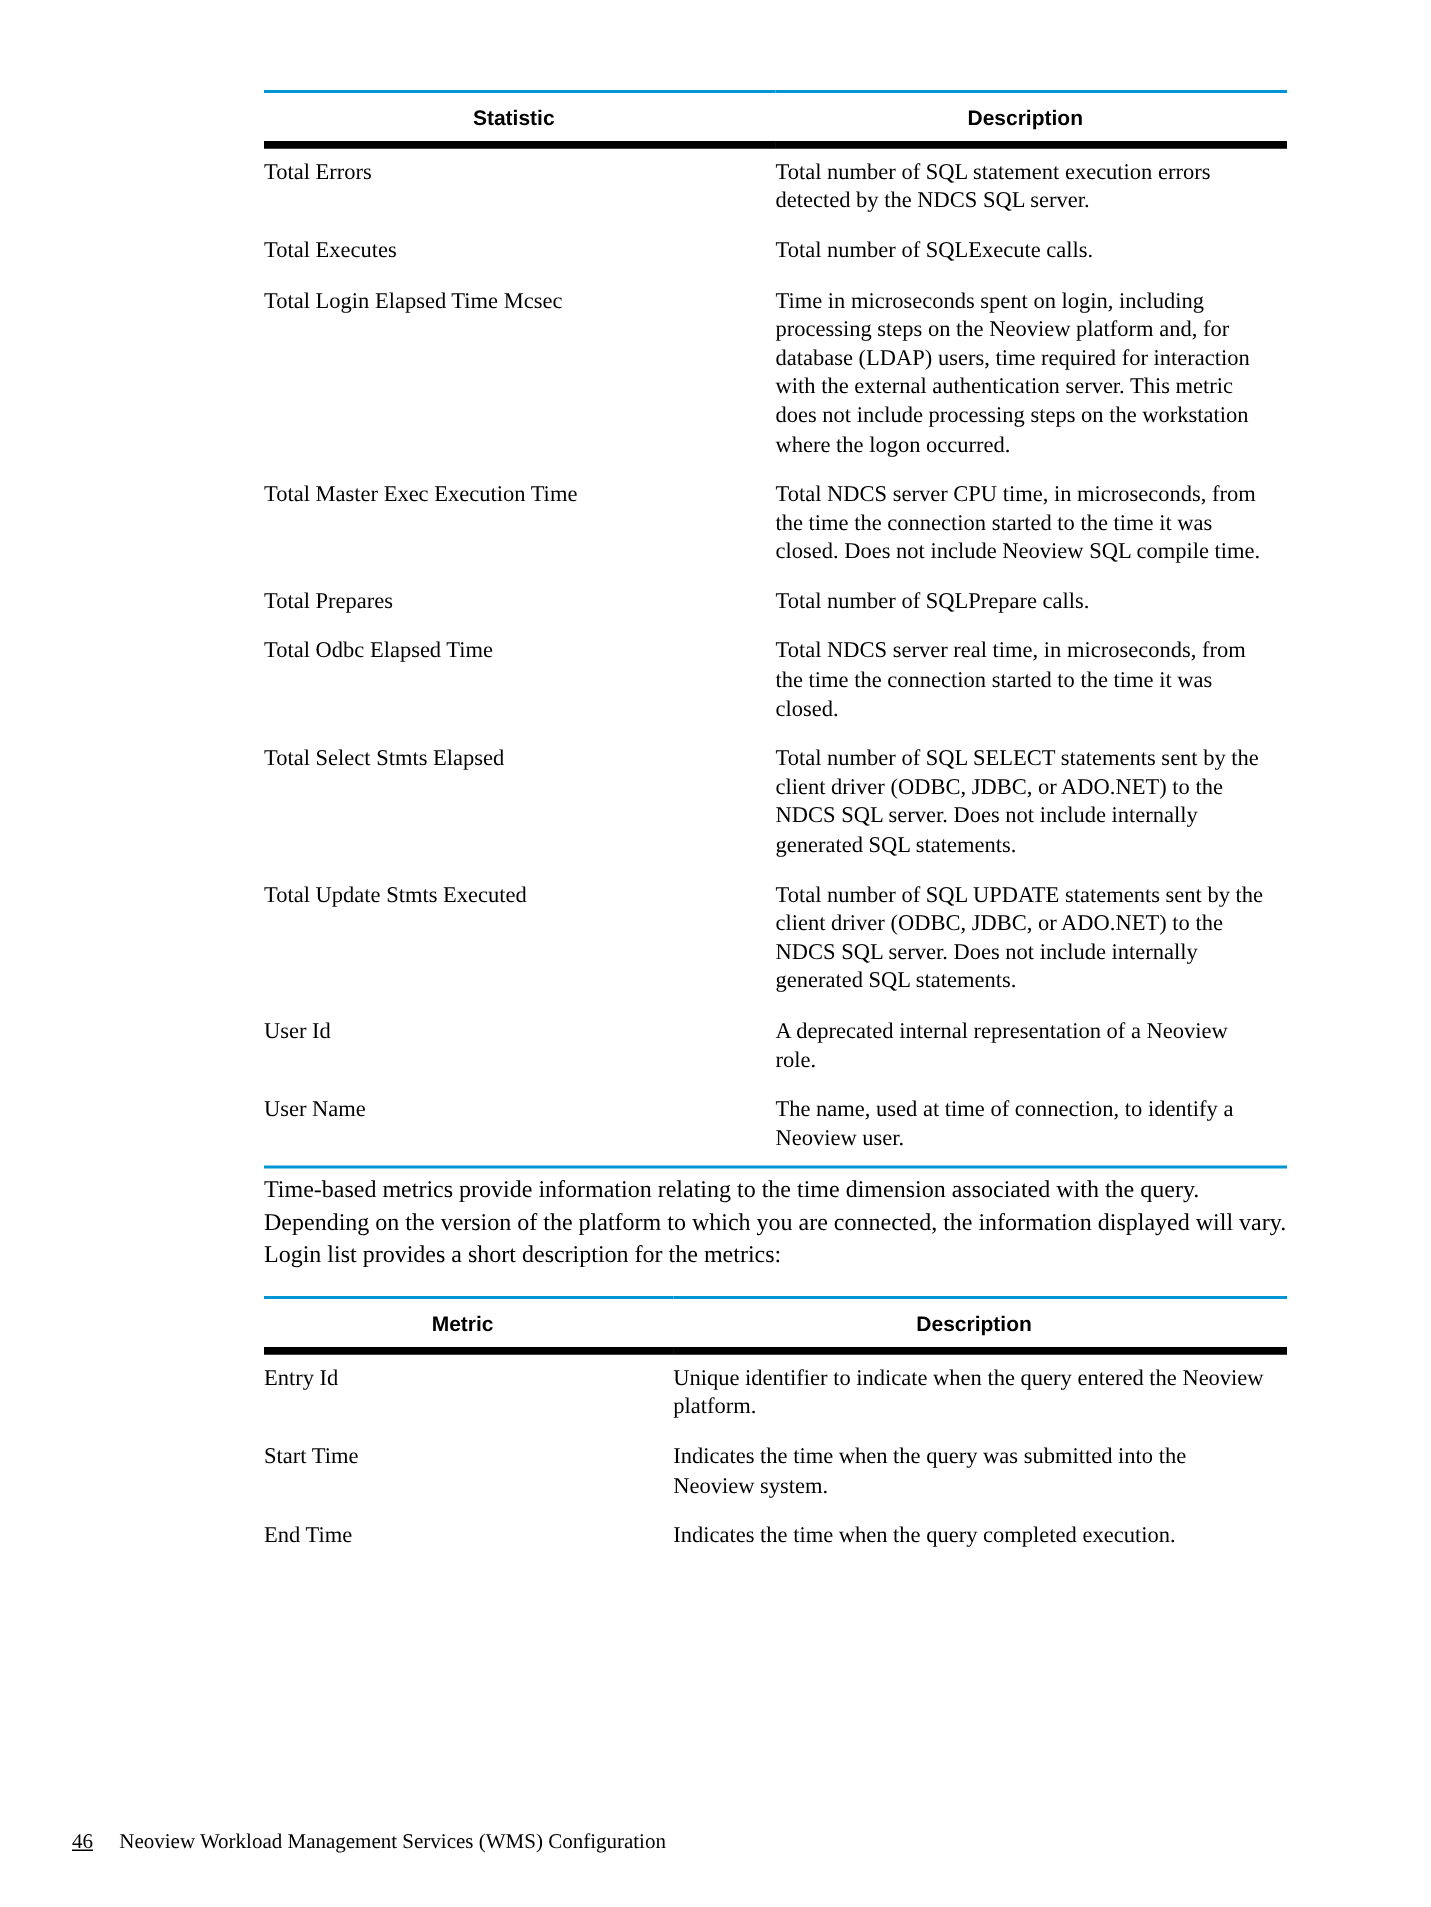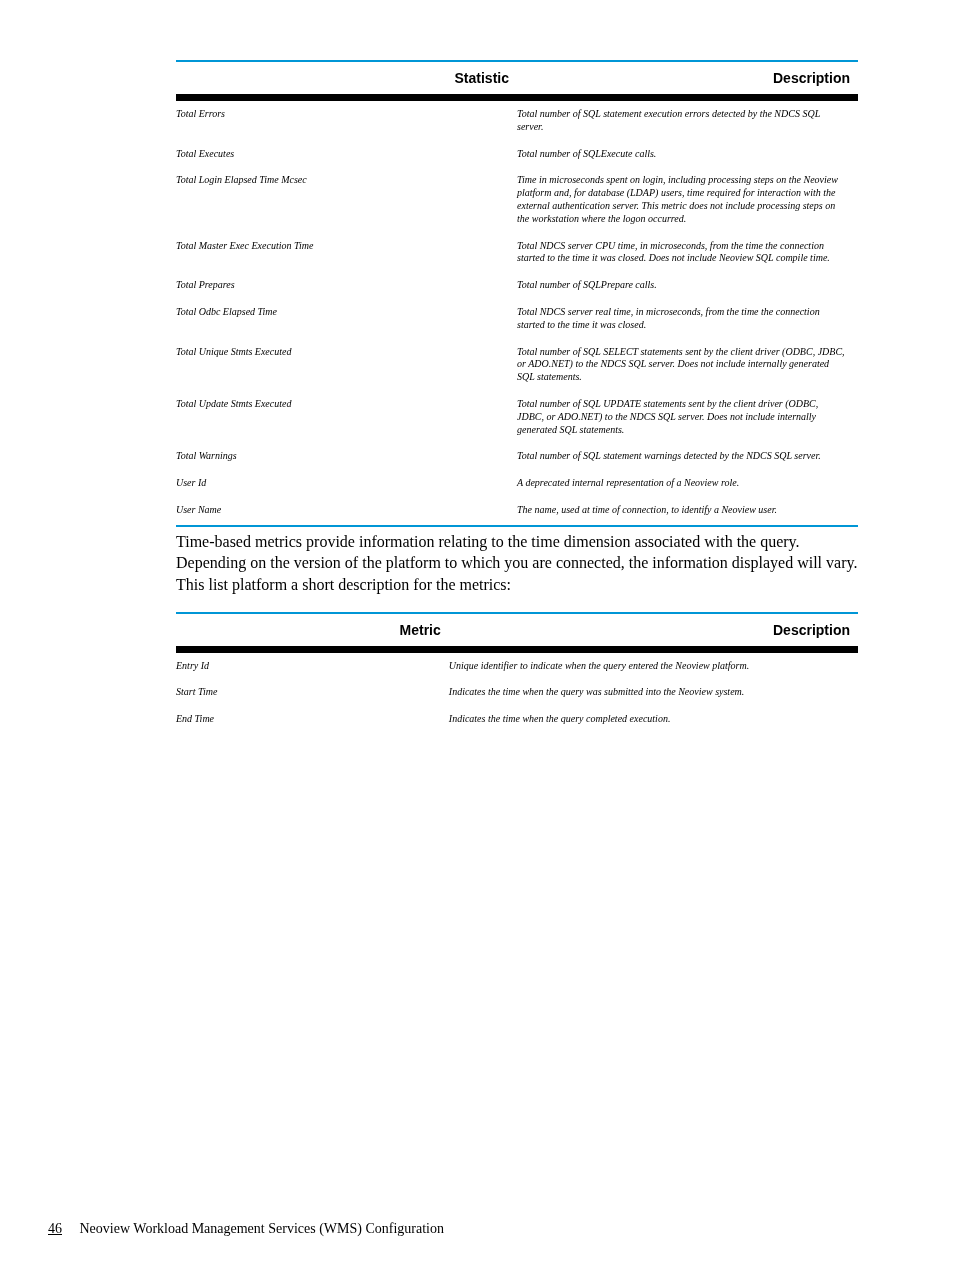--- a/index.html
+++ b/index.html
@@ -19,34 +19,33 @@
   }
   .content {
     margin-left: 80px;
   }
   table.doc-table {
     width: 100%;
     border-collapse: collapse;
     font-size: 15px;
   }
   table.doc-table thead th {
-    text-align: right;
+    text-align: center;
     font-family: Arial, Helvetica, sans-serif;
     font-weight: bold;
     font-size: 14px;
     padding: 8px 8px 8px 0;
     border-top: 2px solid #0096d6;
-    border-bottom: 7px solid #000000;
+    border-bottom: 5px solid #000000;
   }
   table.doc-table tbody td {
     vertical-align: top;
     padding: 7px 12px 7px 0;
     line-height: 1.28;
-    font-size: 10px;
-    font-style: italic;
+    font-size: 15px;
   }
   table.doc-table tbody tr:last-child td {
     padding-bottom: 8px;
   }
   .table-close {
     border-bottom: 2px solid #0096d6;
   }
   .col-stat { width: 50%; }
   .col-metric { width: 40%; }
 
@@ -110,44 +109,40 @@
           </tr>
         <tr>
             <td>Total Prepares</td>
             <td>Total number of SQLPrepare calls.</td>
           </tr>
         <tr>
             <td>Total Odbc Elapsed Time</td>
             <td>Total NDCS server real time, in microseconds, from the time the connection started to the time it was closed.</td>
           </tr>
         <tr>
-            <td>Total Unique Stmts Executed</td>
+            <td>Total Select Stmts Elapsed</td>
             <td>Total number of SQL SELECT statements sent by the client driver (ODBC, JDBC, or ADO.NET) to the NDCS SQL server. Does not include internally generated SQL statements.</td>
           </tr>
         <tr>
             <td>Total Update Stmts Executed</td>
             <td>Total number of SQL UPDATE statements sent by the client driver (ODBC, JDBC, or ADO.NET) to the NDCS SQL server. Does not include internally generated SQL statements.</td>
-          </tr>
-        <tr>
-            <td>Total Warnings</td>
-            <td>Total number of SQL statement warnings detected by the NDCS SQL server.</td>
           </tr>
         <tr>
             <td>User Id</td>
             <td>A deprecated internal representation of a Neoview role.</td>
           </tr>
         <tr>
             <td>User Name</td>
             <td>The name, used at time of connection, to identify a Neoview user.</td>
           </tr>
       </tbody>
     </table>
     <div class="table-close"></div>
 
-    <p class="body-text">Time-based metrics provide information relating to the time dimension associated with the query. Depending on the version of the platform to which you are connected, the information displayed will vary. This list platform a short description for the metrics:</p>
+    <p class="body-text">Time-based metrics provide information relating to the time dimension associated with the query. Depending on the version of the platform to which you are connected, the information displayed will vary. Login list provides a short description for the metrics:</p>
 
     <table class="doc-table">
       <colgroup>
           <col class="col-metric">
           <col>
         </colgroup>
       <thead>
         <tr>
           <th>Metric</th>
           <th>Description</th>

